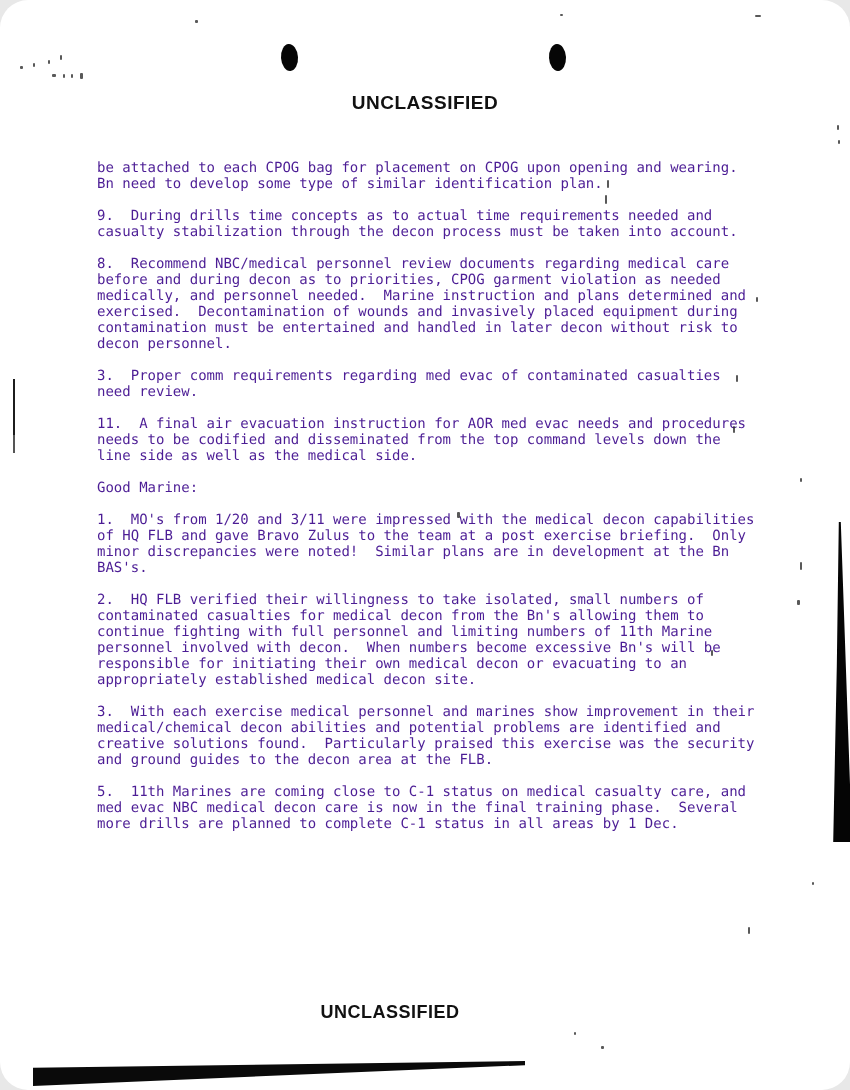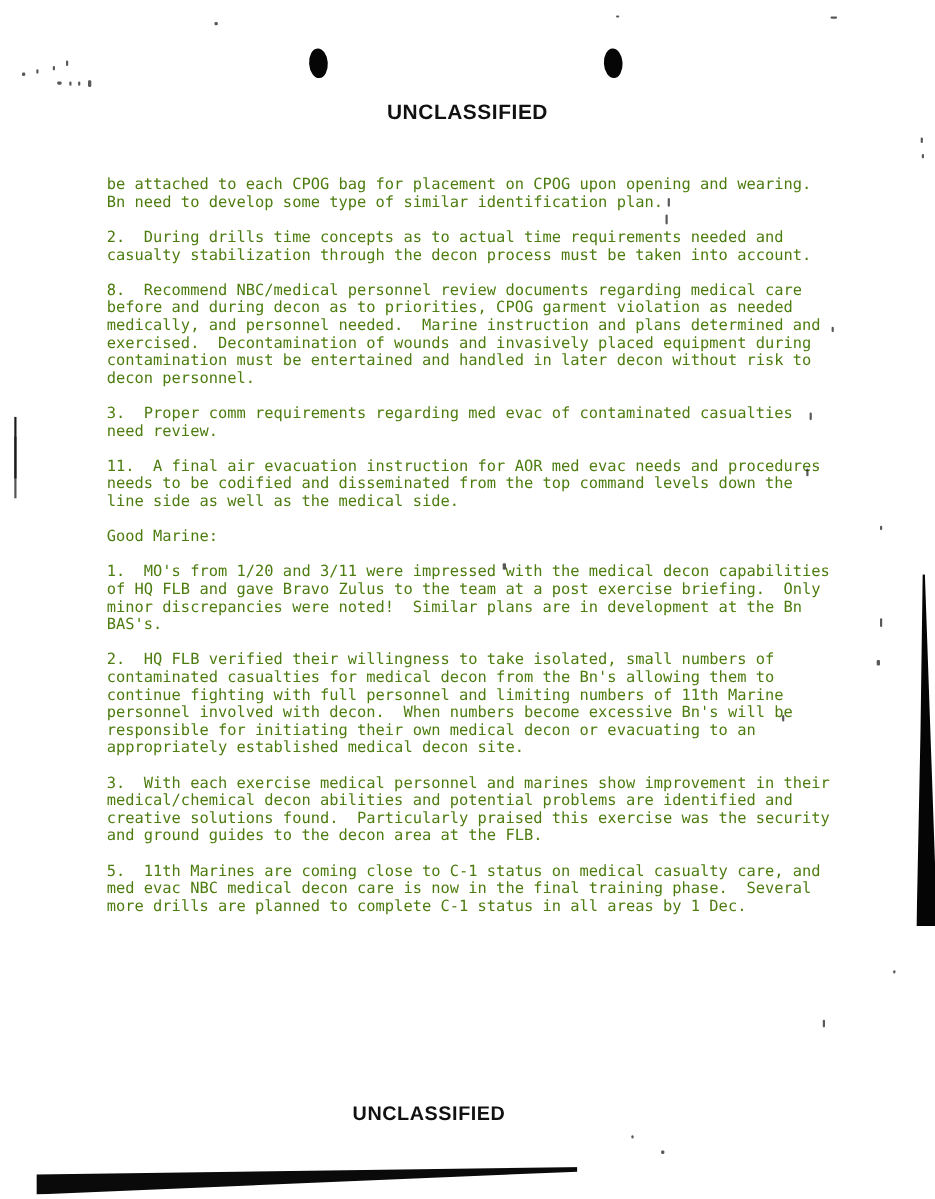--- a/index.html
+++ b/index.html
@@ -2,20 +2,21 @@
 <html><head>
 <meta charset="utf-8">
 <style>
   html,body{margin:0;padding:0;background:#e8e8e8;}
   .page{
     position:relative;
     width:850px;height:1090px;
     background:#ffffff;
     overflow:hidden;
     font-family:"DejaVu Sans Mono", monospace;
+    border-radius:28px;
   }
   .classification{
     position:absolute;
     font-family:"Liberation Sans","DejaVu Sans",sans-serif;
     font-weight:bold;
     color:#111;
     letter-spacing:0.5px;
   }
   .classification.header{
     top:92px;left:0;width:850px;
@@ -25,21 +26,21 @@
   .classification.footer{
     top:1002px;left:0;width:780px;
     text-align:center;
     font-size:18px;
   }
   .body-text{
     position:absolute;
     left:97px;top:160px;width:695px;
     font-size:14px;
     line-height:16px;
-    color:#4d7c0f;
+    color:#4c1d95;
     text-rendering:geometricPrecision;
   }
   .para{
     margin:0 0 16px 0;
     white-space:pre-wrap;
   }
   .hole-punch{
     position:absolute;
     width:17px;height:27px;
     background:#060606;
@@ -81,21 +82,21 @@
 <div class="page">
 
   <div class="hole-punch hp-left"></div>
   <div class="hole-punch hp-right"></div>
 
   <div class="classification header">UNCLASSIFIED</div>
 
   <div class="body-text">
     <p class="para">be attached to each CPOG bag for placement on CPOG upon opening and wearing.
 Bn need to develop some type of similar identification plan.</p>
-    <p class="para">2.  During drills time concepts as to actual time requirements needed and
+    <p class="para">9.  During drills time concepts as to actual time requirements needed and
 casualty stabilization through the decon process must be taken into account.</p>
     <p class="para">8.  Recommend NBC/medical personnel review documents regarding medical care
 before and during decon as to priorities, CPOG garment violation as needed
 medically, and personnel needed.  Marine instruction and plans determined and
 exercised.  Decontamination of wounds and invasively placed equipment during
 contamination must be entertained and handled in later decon without risk to
 decon personnel.</p>
     <p class="para">3.  Proper comm requirements regarding med evac of contaminated casualties
 need review.</p>
     <p class="para">11.  A final air evacuation instruction for AOR med evac needs and procedures

